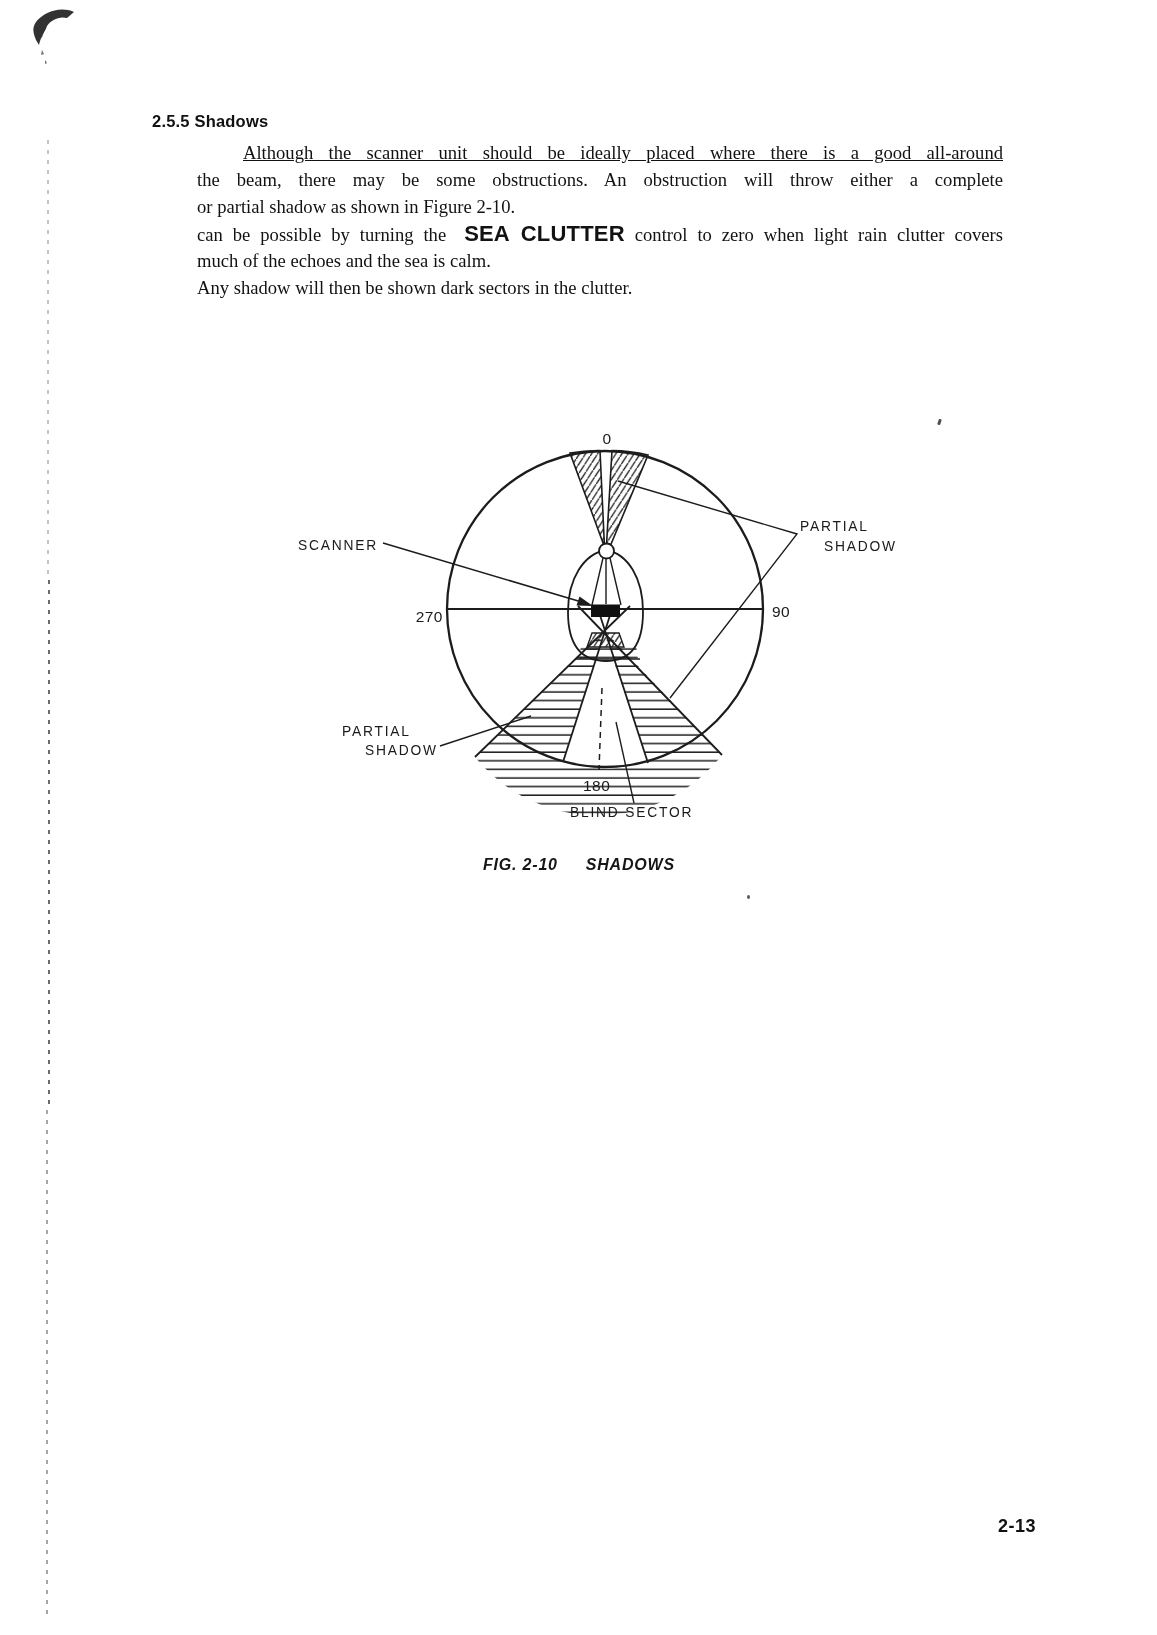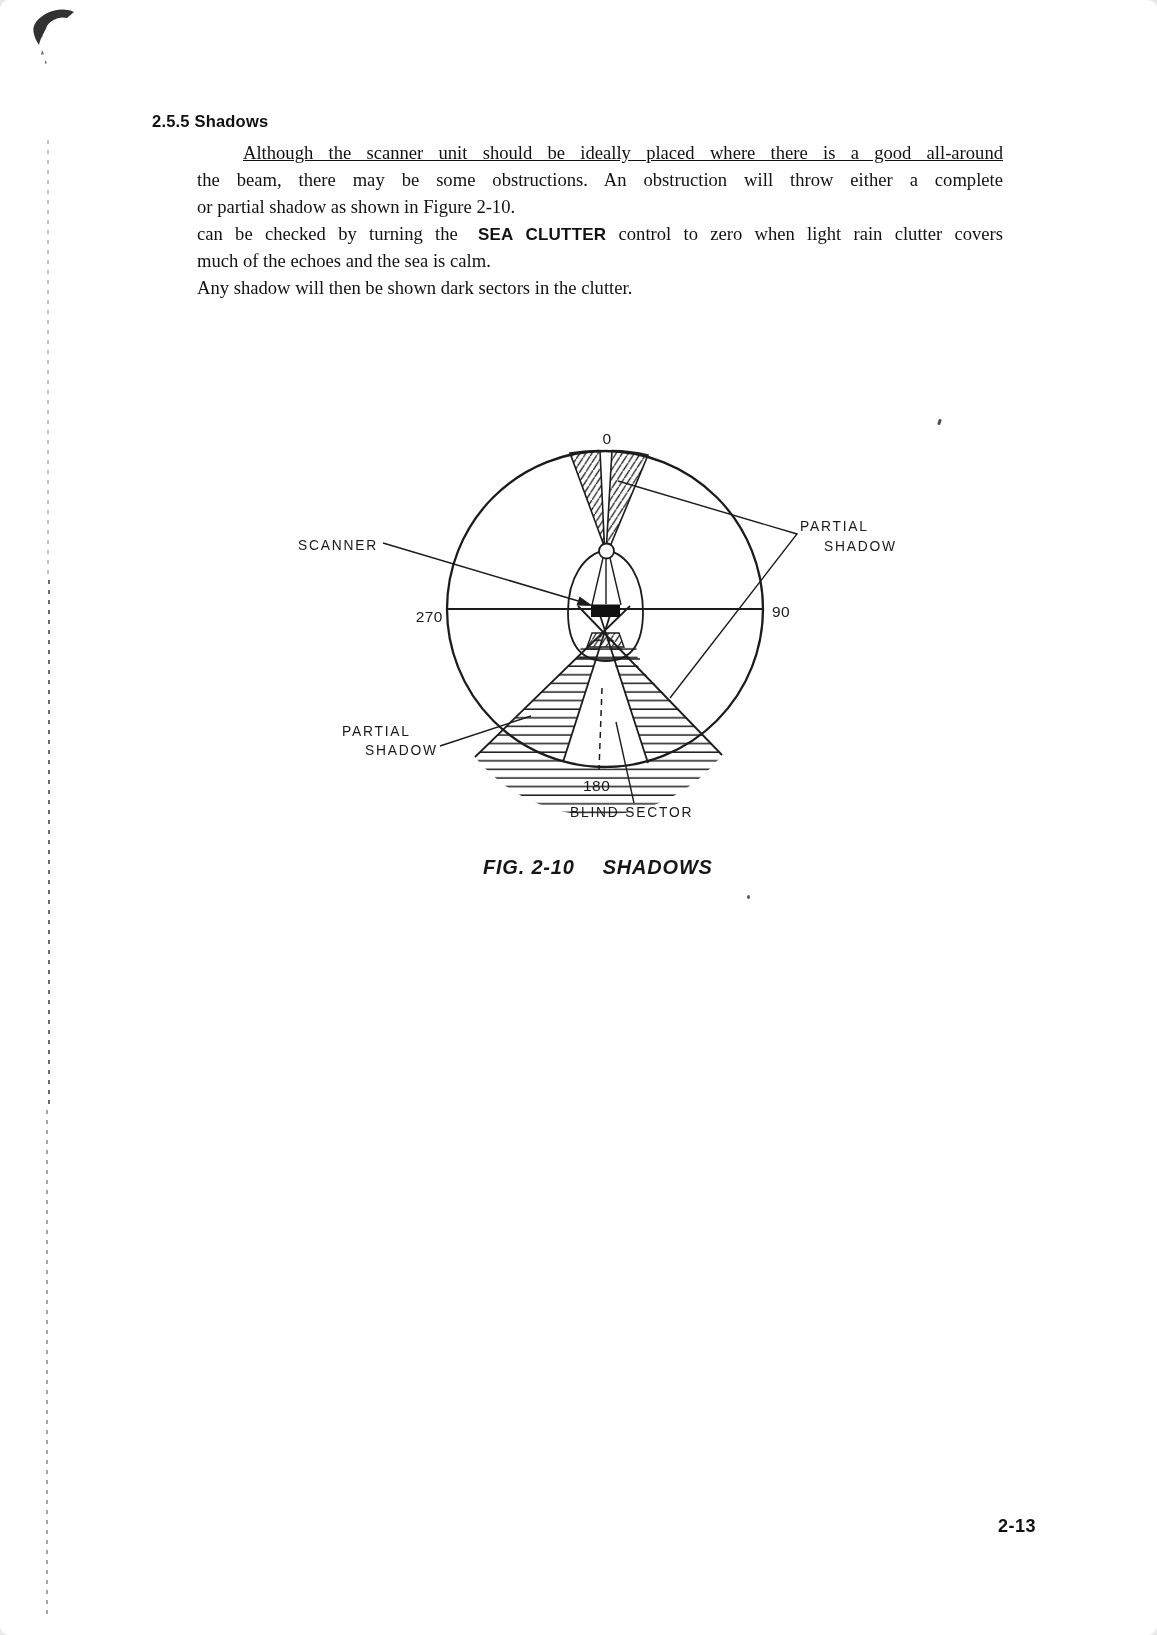--- a/index.html
+++ b/index.html
@@ -4,21 +4,20 @@
 <style>
   html,body{margin:0;padding:0;background:#e8e8e8;}
   .page{
     position:relative;
     width:1157px;height:1635px;
     margin:0 auto;
     background:#ffffff;
     font-family:"Liberation Serif", serif;
     color:#141414;
     overflow:hidden;
-    border-radius:9px;
   }
   
   .smudge{position:absolute;left:28px;top:4px;width:60px;height:70px;}
   .bind-line{position:absolute;width:2px;background:repeating-linear-gradient(180deg,#3a3a3a 0 4px,transparent 4px 10px);}
   .seg1{left:47px;top:140px;height:440px;opacity:.30;}
   .seg2{left:48px;top:580px;height:530px;opacity:.75;}
   .seg3{left:46px;top:1110px;height:505px;opacity:.45;}
   .speck{position:absolute;background:#222;border-radius:1px;}
   .speck1{left:938px;top:419px;width:3px;height:6px;transform:rotate(18deg);opacity:.8;}
   .speck2{left:747px;top:895px;width:3px;height:4px;border-radius:50%;opacity:.75;}
@@ -32,28 +31,28 @@
   
   .body-text{
     position:absolute;left:197px;top:139px;width:806px;
     font-size:18.6px;line-height:27px;color:#121212;
   }
   .bline{text-align:justify;text-align-last:justify;height:27px;overflow:visible;white-space:nowrap;}
   .bline.last{text-align:center;text-align-last:left;}
   .bline.indent{padding-left:46px;text-decoration:underline;}
   .inline-bold{
     font-family:"Liberation Sans", sans-serif;
-    font-weight:bold;font-size:17px;letter-spacing:.2px;margin-left:8px;
+    font-weight:bold;font-size:22px;letter-spacing:.2px;margin-left:8px;
   }
   
   .figure-wrap{position:absolute;left:280px;top:400px;width:620px;height:430px;}
   .fig-caption{
     position:absolute;left:483px;top:856px;width:320px;
     font-family:"Liberation Sans", sans-serif;
-    font-style:italic;font-weight:bold;font-size:20px;
+    font-style:italic;font-weight:bold;font-size:16px;
     letter-spacing:.8px;color:#161616;
   }
   .fig-caption .gap{display:inline-block;width:28px;}
   .page-number{
     position:absolute;left:998px;top:1516px;
     font-family:"Liberation Sans", sans-serif;
     font-weight:bold;font-size:18px;letter-spacing:.5px;color:#111;
   }
   svg text{
     font-family:"Liberation Sans", sans-serif;
@@ -76,21 +75,21 @@
   <div class="bind-line seg3"></div>
   <div class="speck speck1"></div>
   <div class="speck speck2"></div>
 
   <div class="sec-heading">2.5.5 Shadows</div>
 
   <div class="body-text">
     <div class="bline indent">Although the scanner unit should be ideally placed where there is a good all-around</div>
     <div class="bline">the beam, there may be some obstructions. An obstruction will throw either a complete</div>
     <div class="bline last">or partial shadow as shown in Figure 2-10.</div>
-    <div class="bline"><span>can be checked by turning the </span><span class="inline-bold">SEA CLUTTER</span><span> control to zero when light rain clutter covers</span></div>
+    <div class="bline"><span>can be possible by turning the </span><span class="inline-bold">SEA CLUTTER</span><span> control to zero when light rain clutter covers</span></div>
     <div class="bline last">much of the echoes and the sea is calm.</div>
     <div class="bline last">Any shadow will then be shown dark sectors in the clutter.</div>
   </div>
 
   <div class="figure-wrap">
     <svg width="620" height="430" viewBox="280 400 620 430">
       <defs>
         <pattern id="hatchDiag" patternUnits="userSpaceOnUse" width="7.2" height="7.2" patternTransform="rotate(-12)">
           <path d="M0,7.2 L7.2,0" stroke="#1c1c1c" stroke-width="1.25"></path>
         </pattern>

